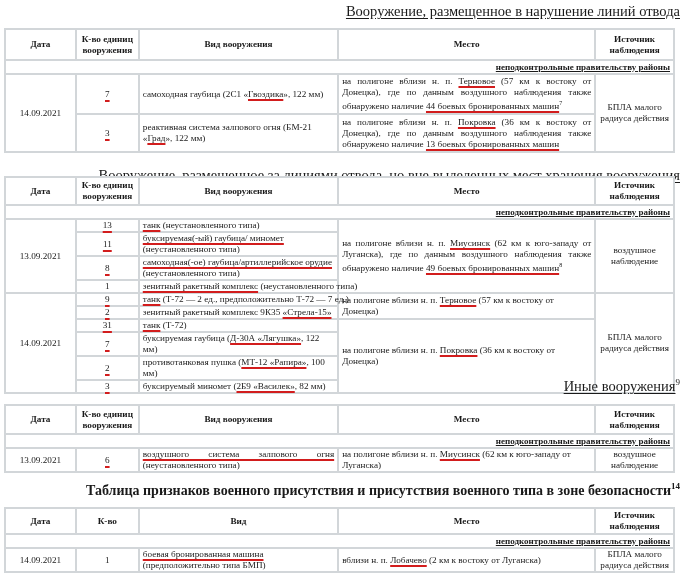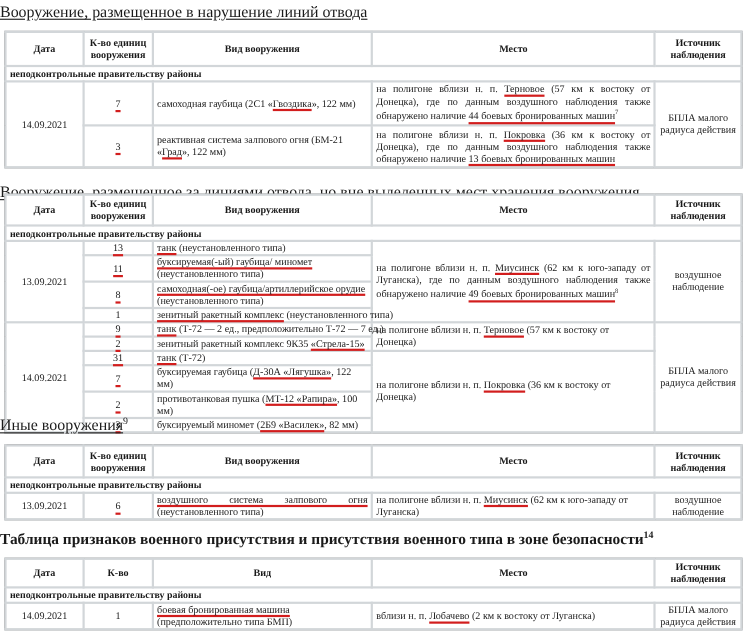--- a/index.html
+++ b/index.html
@@ -1,27 +1,27 @@
 <!DOCTYPE html>
 <html><head>
 <meta charset="utf-8">
 <style>
   html, body { margin:0; padding:0; background:#ffffff; }
   body { width:680px; height:579px; overflow:hidden; font-family:"Liberation Serif", "DejaVu Serif", serif; color:#1a1a1a; position:relative; }
-  .title { text-align:left; font-size:14.5px; position:absolute; left:0; width:680px; }
+  .title { text-align:right; font-size:14.5px; position:absolute; left:0; width:680px; }
   .title span.u { text-decoration:underline; text-underline-offset:2px; }
   .title.bold { font-weight:bold; font-size:14px; }
   .title sup { font-size:9px; }
   .redline { text-decoration:underline; text-decoration-color:#d21d1d; text-decoration-thickness:1.5px; text-underline-offset:2px; }
-  table { position:absolute; left:4px; width:671px; border-collapse:collapse; background:#737373; table-layout:fixed; }
+  table { position:absolute; left:4px; width:671px; border-collapse:collapse; background:#eab308; table-layout:fixed; }
   td, th { border:2px solid #d2d6d9; background:#fff; font-size:9.2px; line-height:11px; padding:0 3px; vertical-align:middle; }
   th { font-weight:bold; text-align:center; background:#fff; }
   td.c { text-align:center; }
   td.j { text-align:justify; }
-  td.sec { text-align:left; font-weight:bold; font-size:9px; height:12px; }
+  td.sec { text-align:right; font-weight:bold; font-size:9px; height:12px;text-decoration:underline; }
   .col-date { width:54px; }
   .col-qty { width:48px; }
   .col-type { width:152px; }
   .col-place { width:196px; }
   .col-src { width:60px; }
   .qty { text-decoration:underline; text-decoration-color:#d21d1d; text-decoration-thickness:1.5px; text-underline-offset:3px; }
   sup { font-size:6px; }
 </style>
 </head>
 <body>

